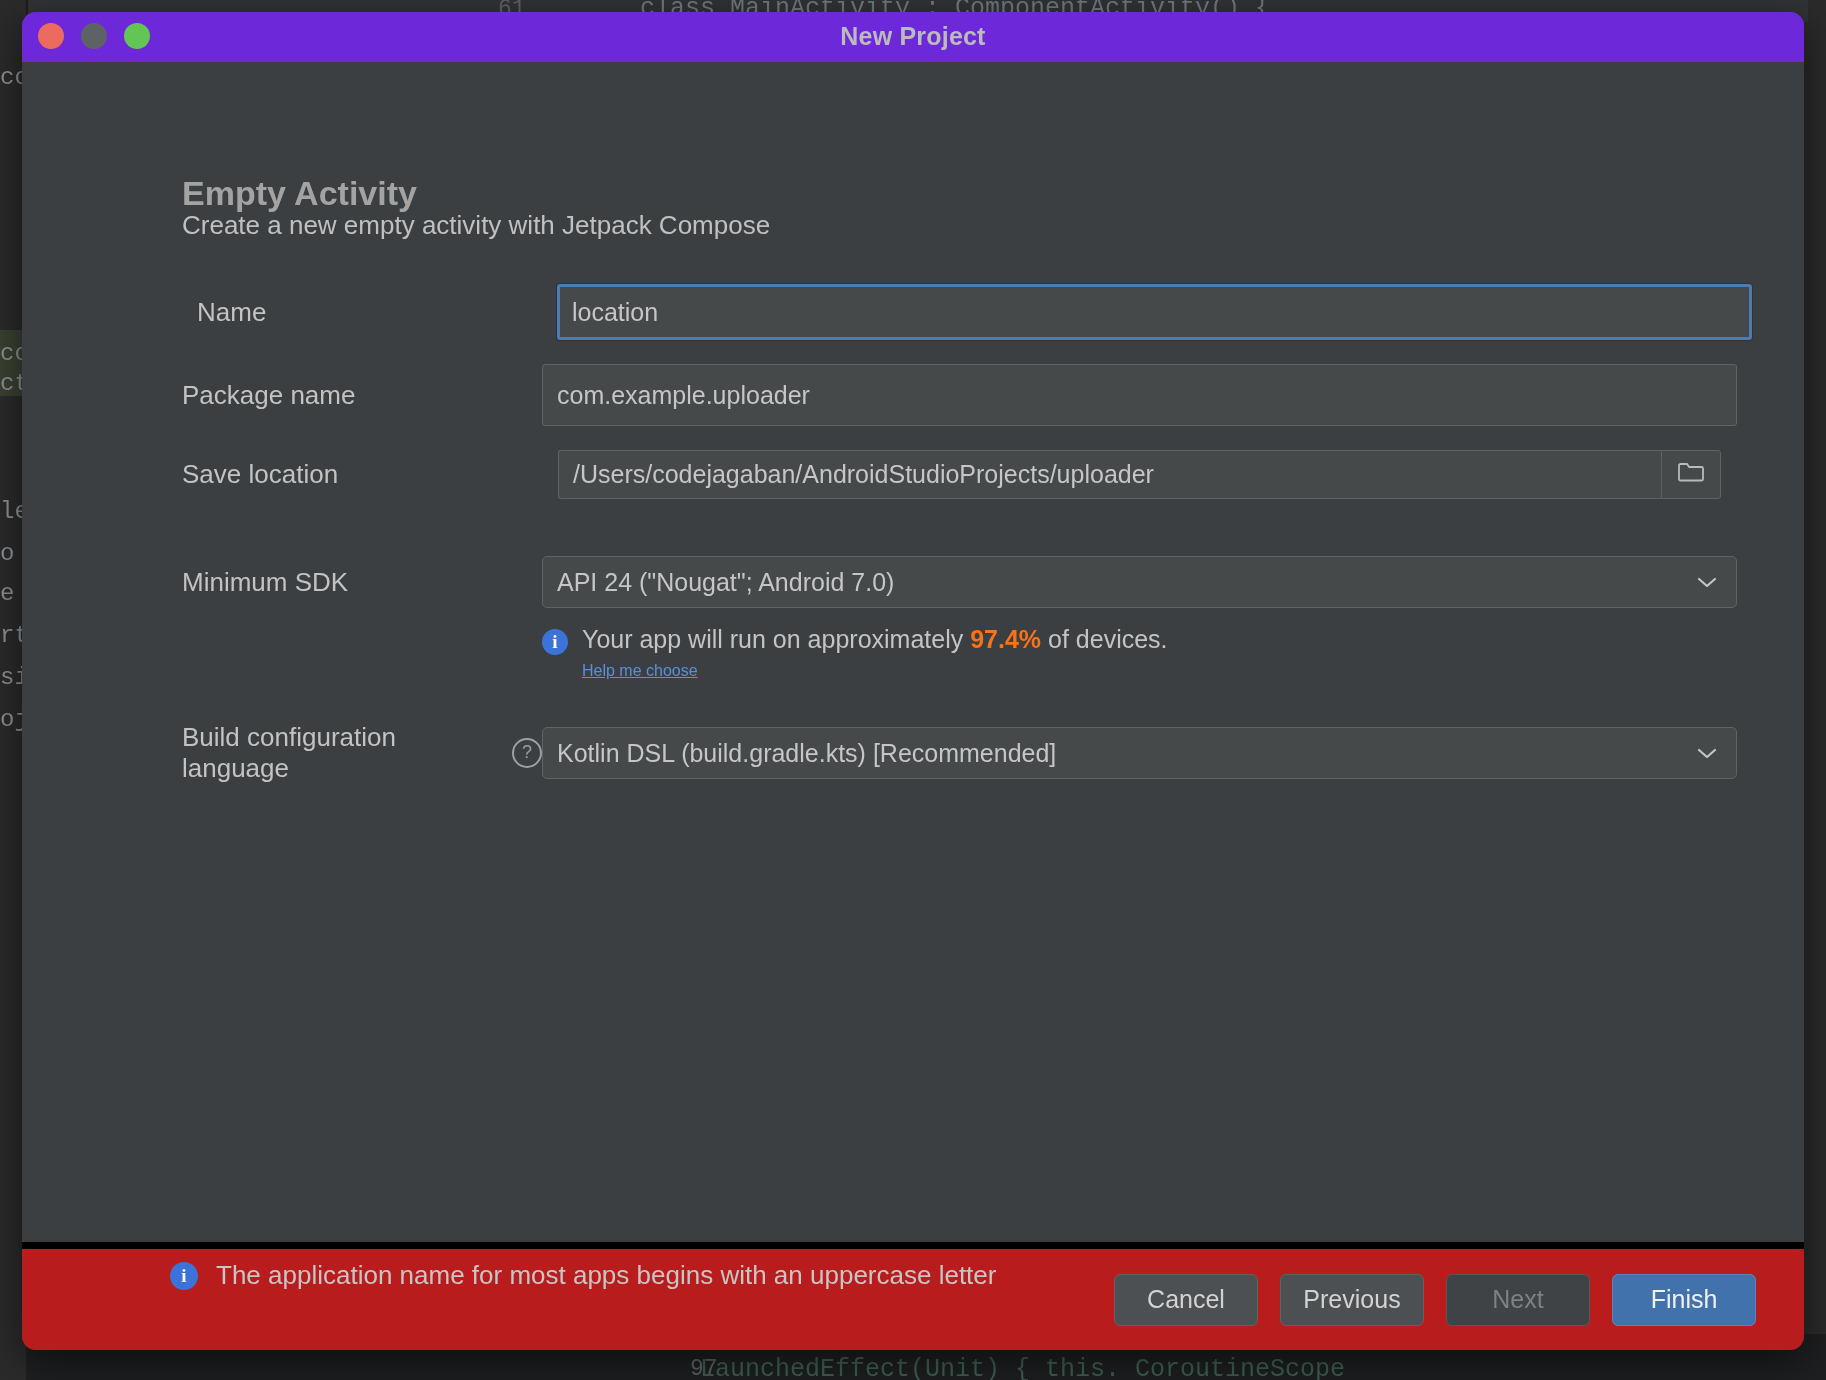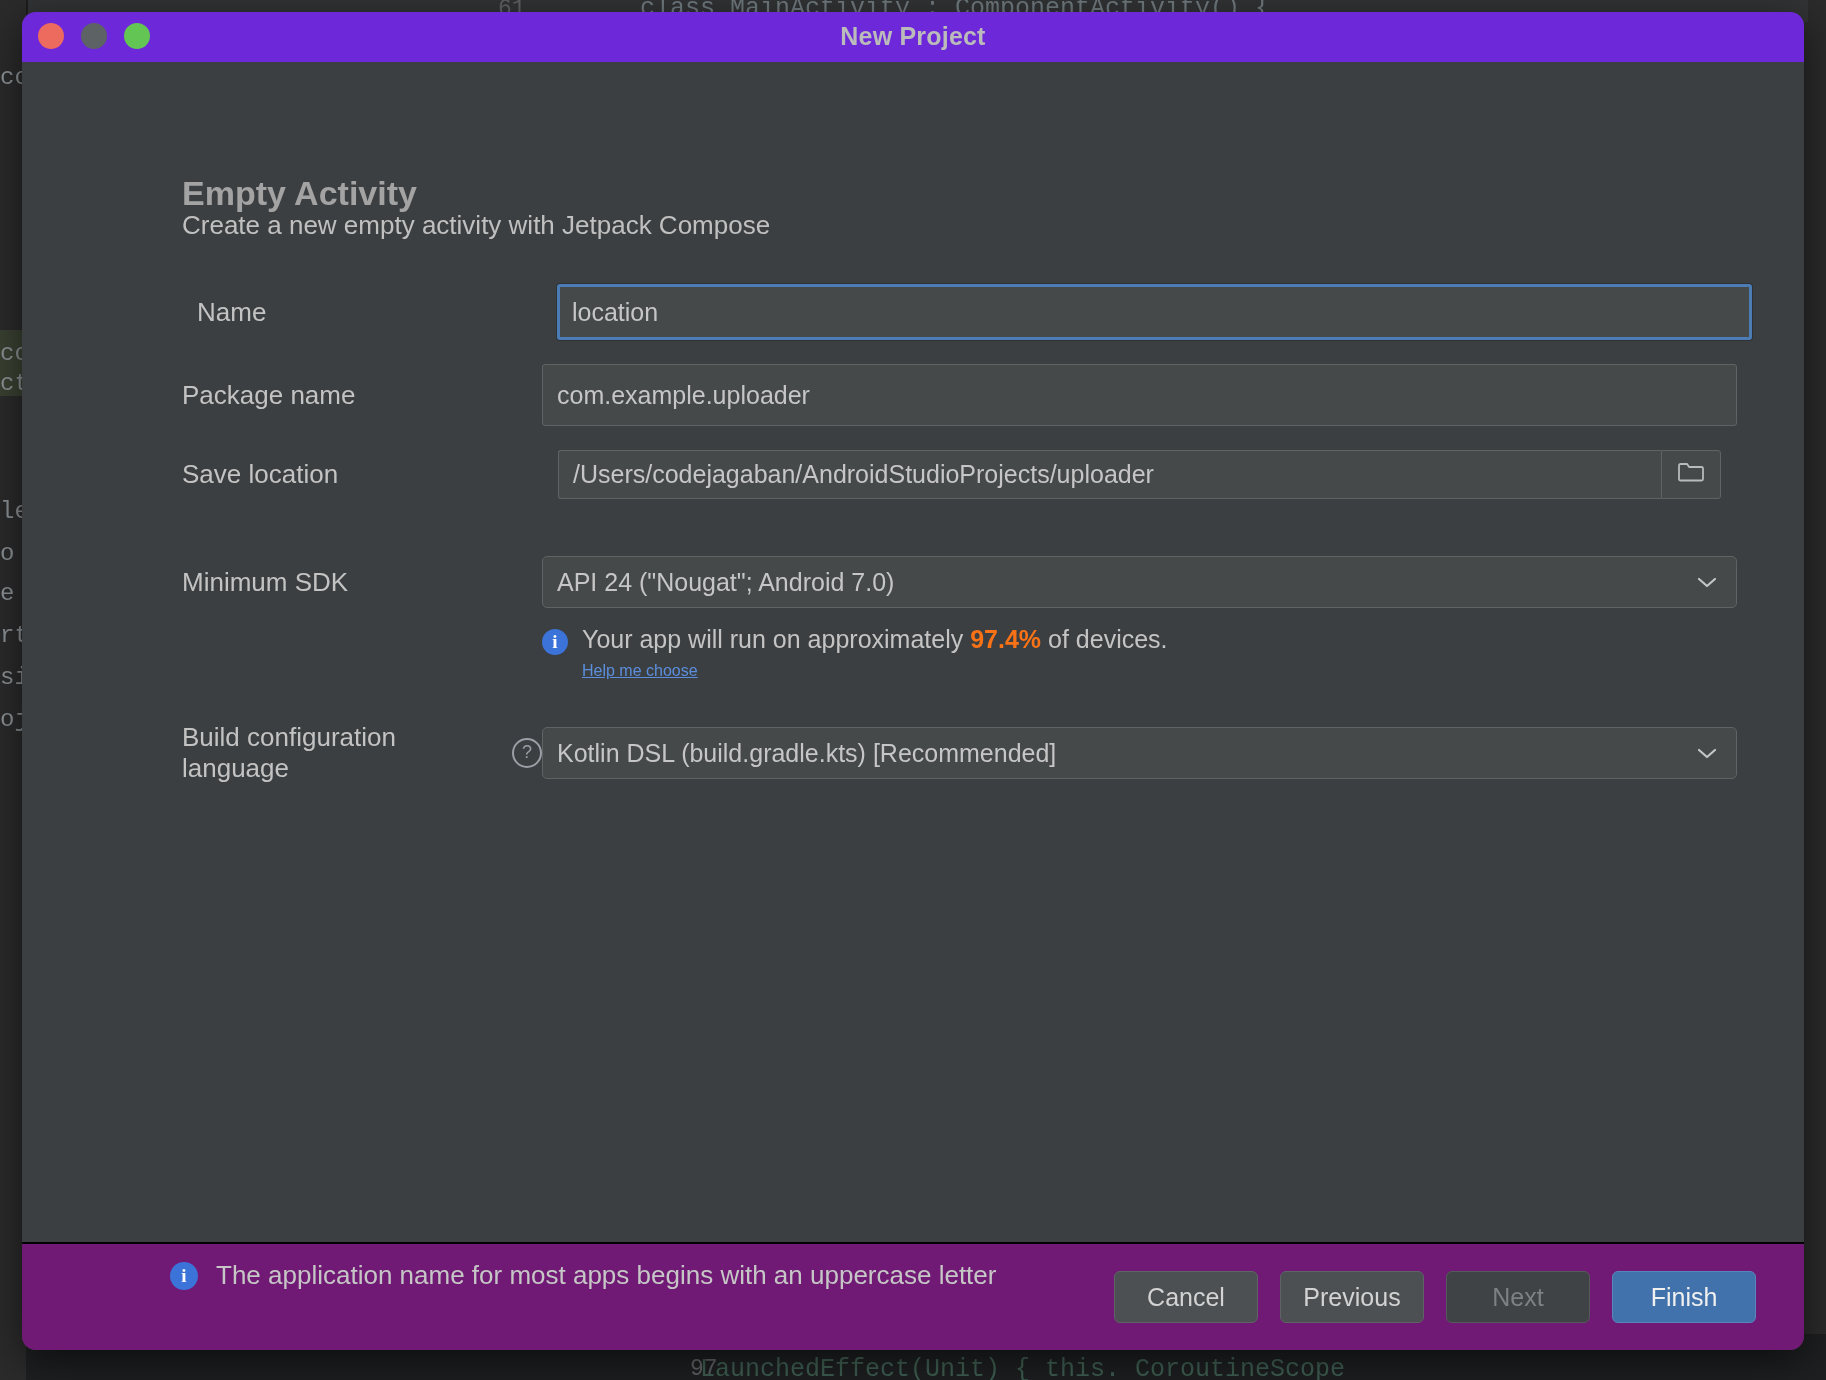--- a/index.html
+++ b/index.html
@@ -284,22 +284,22 @@
     display: flex;
     align-items: center;
     gap: 18px;
   }
   #bottom-hint .info-text { font-size: 26px; color: #c6c6c6; }
   #bottom-hint .info-badge { margin-top: 0; width: 28px; height: 28px; line-height: 28px; }
 
   #footer {
     flex: none;
     height: 108px;
-    border-top: 2px solid #000000;
-    background: #701a75;
+    border-top: 7px solid #000000;
+    background: #b91c1c;
     display: flex;
     align-items: center;
     justify-content: flex-end;
     padding-right: 48px;
     gap: 22px;
     box-sizing: border-box;
   }
   .btn {
     min-width: 144px;
     height: 52px;

